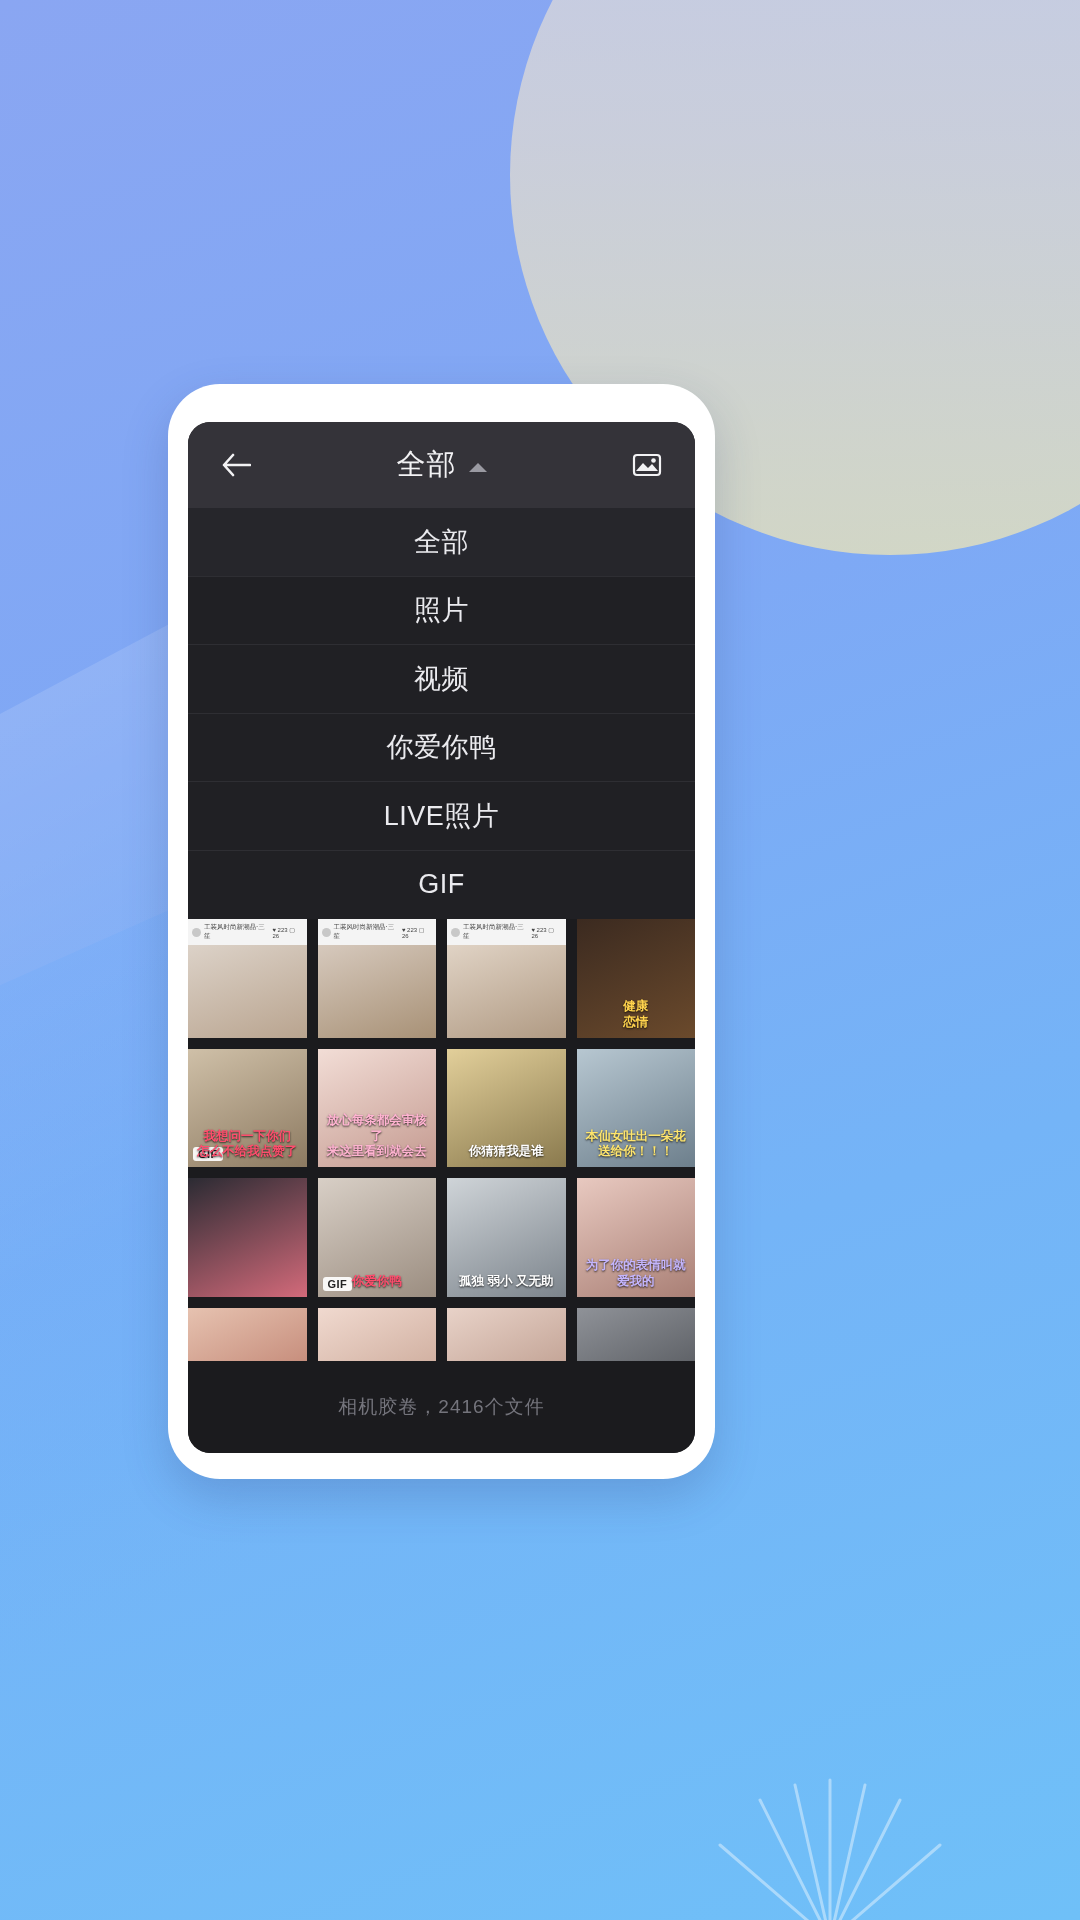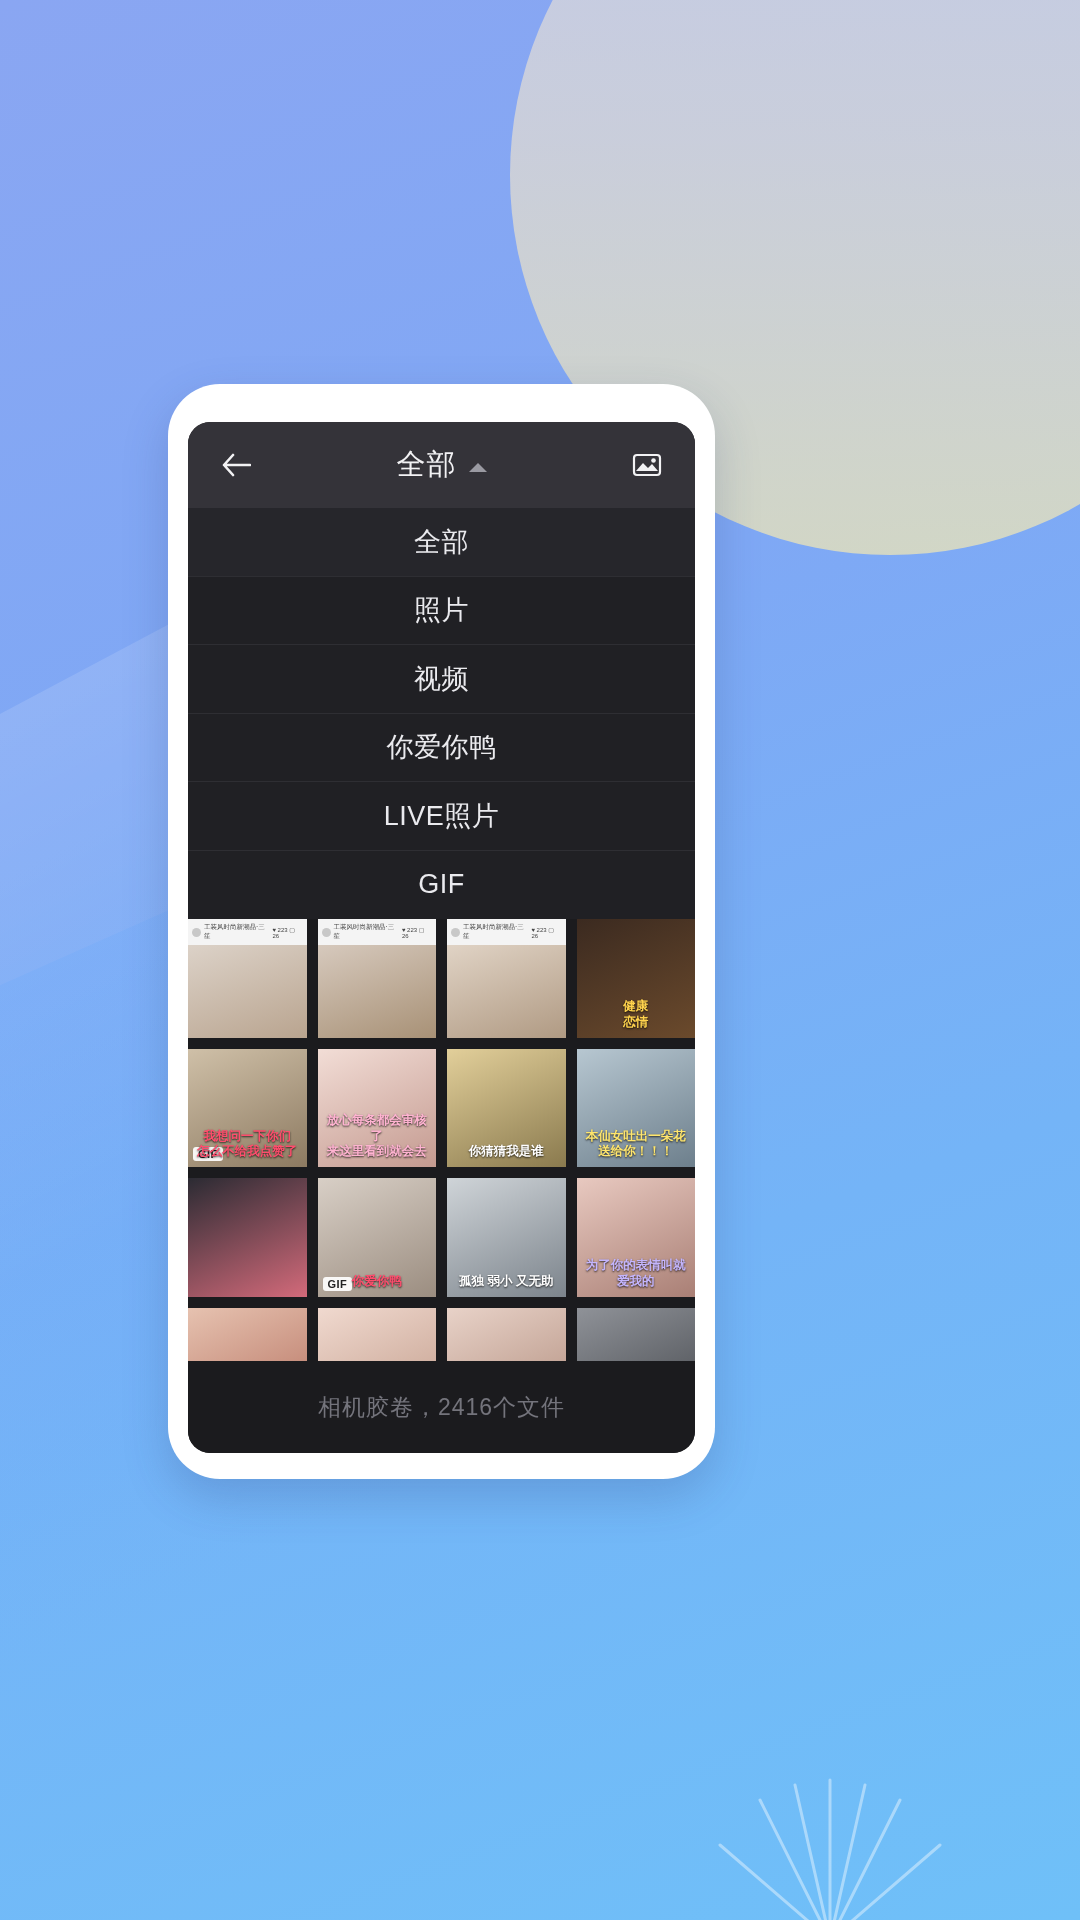--- a/index.html
+++ b/index.html
@@ -147,21 +147,21 @@
   }
   .ss-av { width:9px;height:9px;border-radius:50%;background:#c8c8c8; flex:0 0 auto;}
   .ss-meta { margin-left:auto; display:flex; gap:4px; align-items:center; font-size:6px;}
   .ss-body { position:absolute; left:0; right:0; top:22%; bottom:0; }
 
   
   .app-footer {
     flex:0 0 auto; height:92px;
     display:flex; align-items:center; justify-content:center;
     background:#1b1b1e;
-    font-size:23px; color:#74747c; letter-spacing:1px;
+    font-size:19px; color:#74747c; letter-spacing:1px;
   }
 </style>
 </head>
 <body>
 
 <div class="bg-layer">
   <div class="bg-circle"></div>
   <div class="bg-diag1"></div>
   <div class="bg-diag2"></div>
   <svg class="bg-sparkle" width="260" height="210" viewBox="0 0 260 210">

